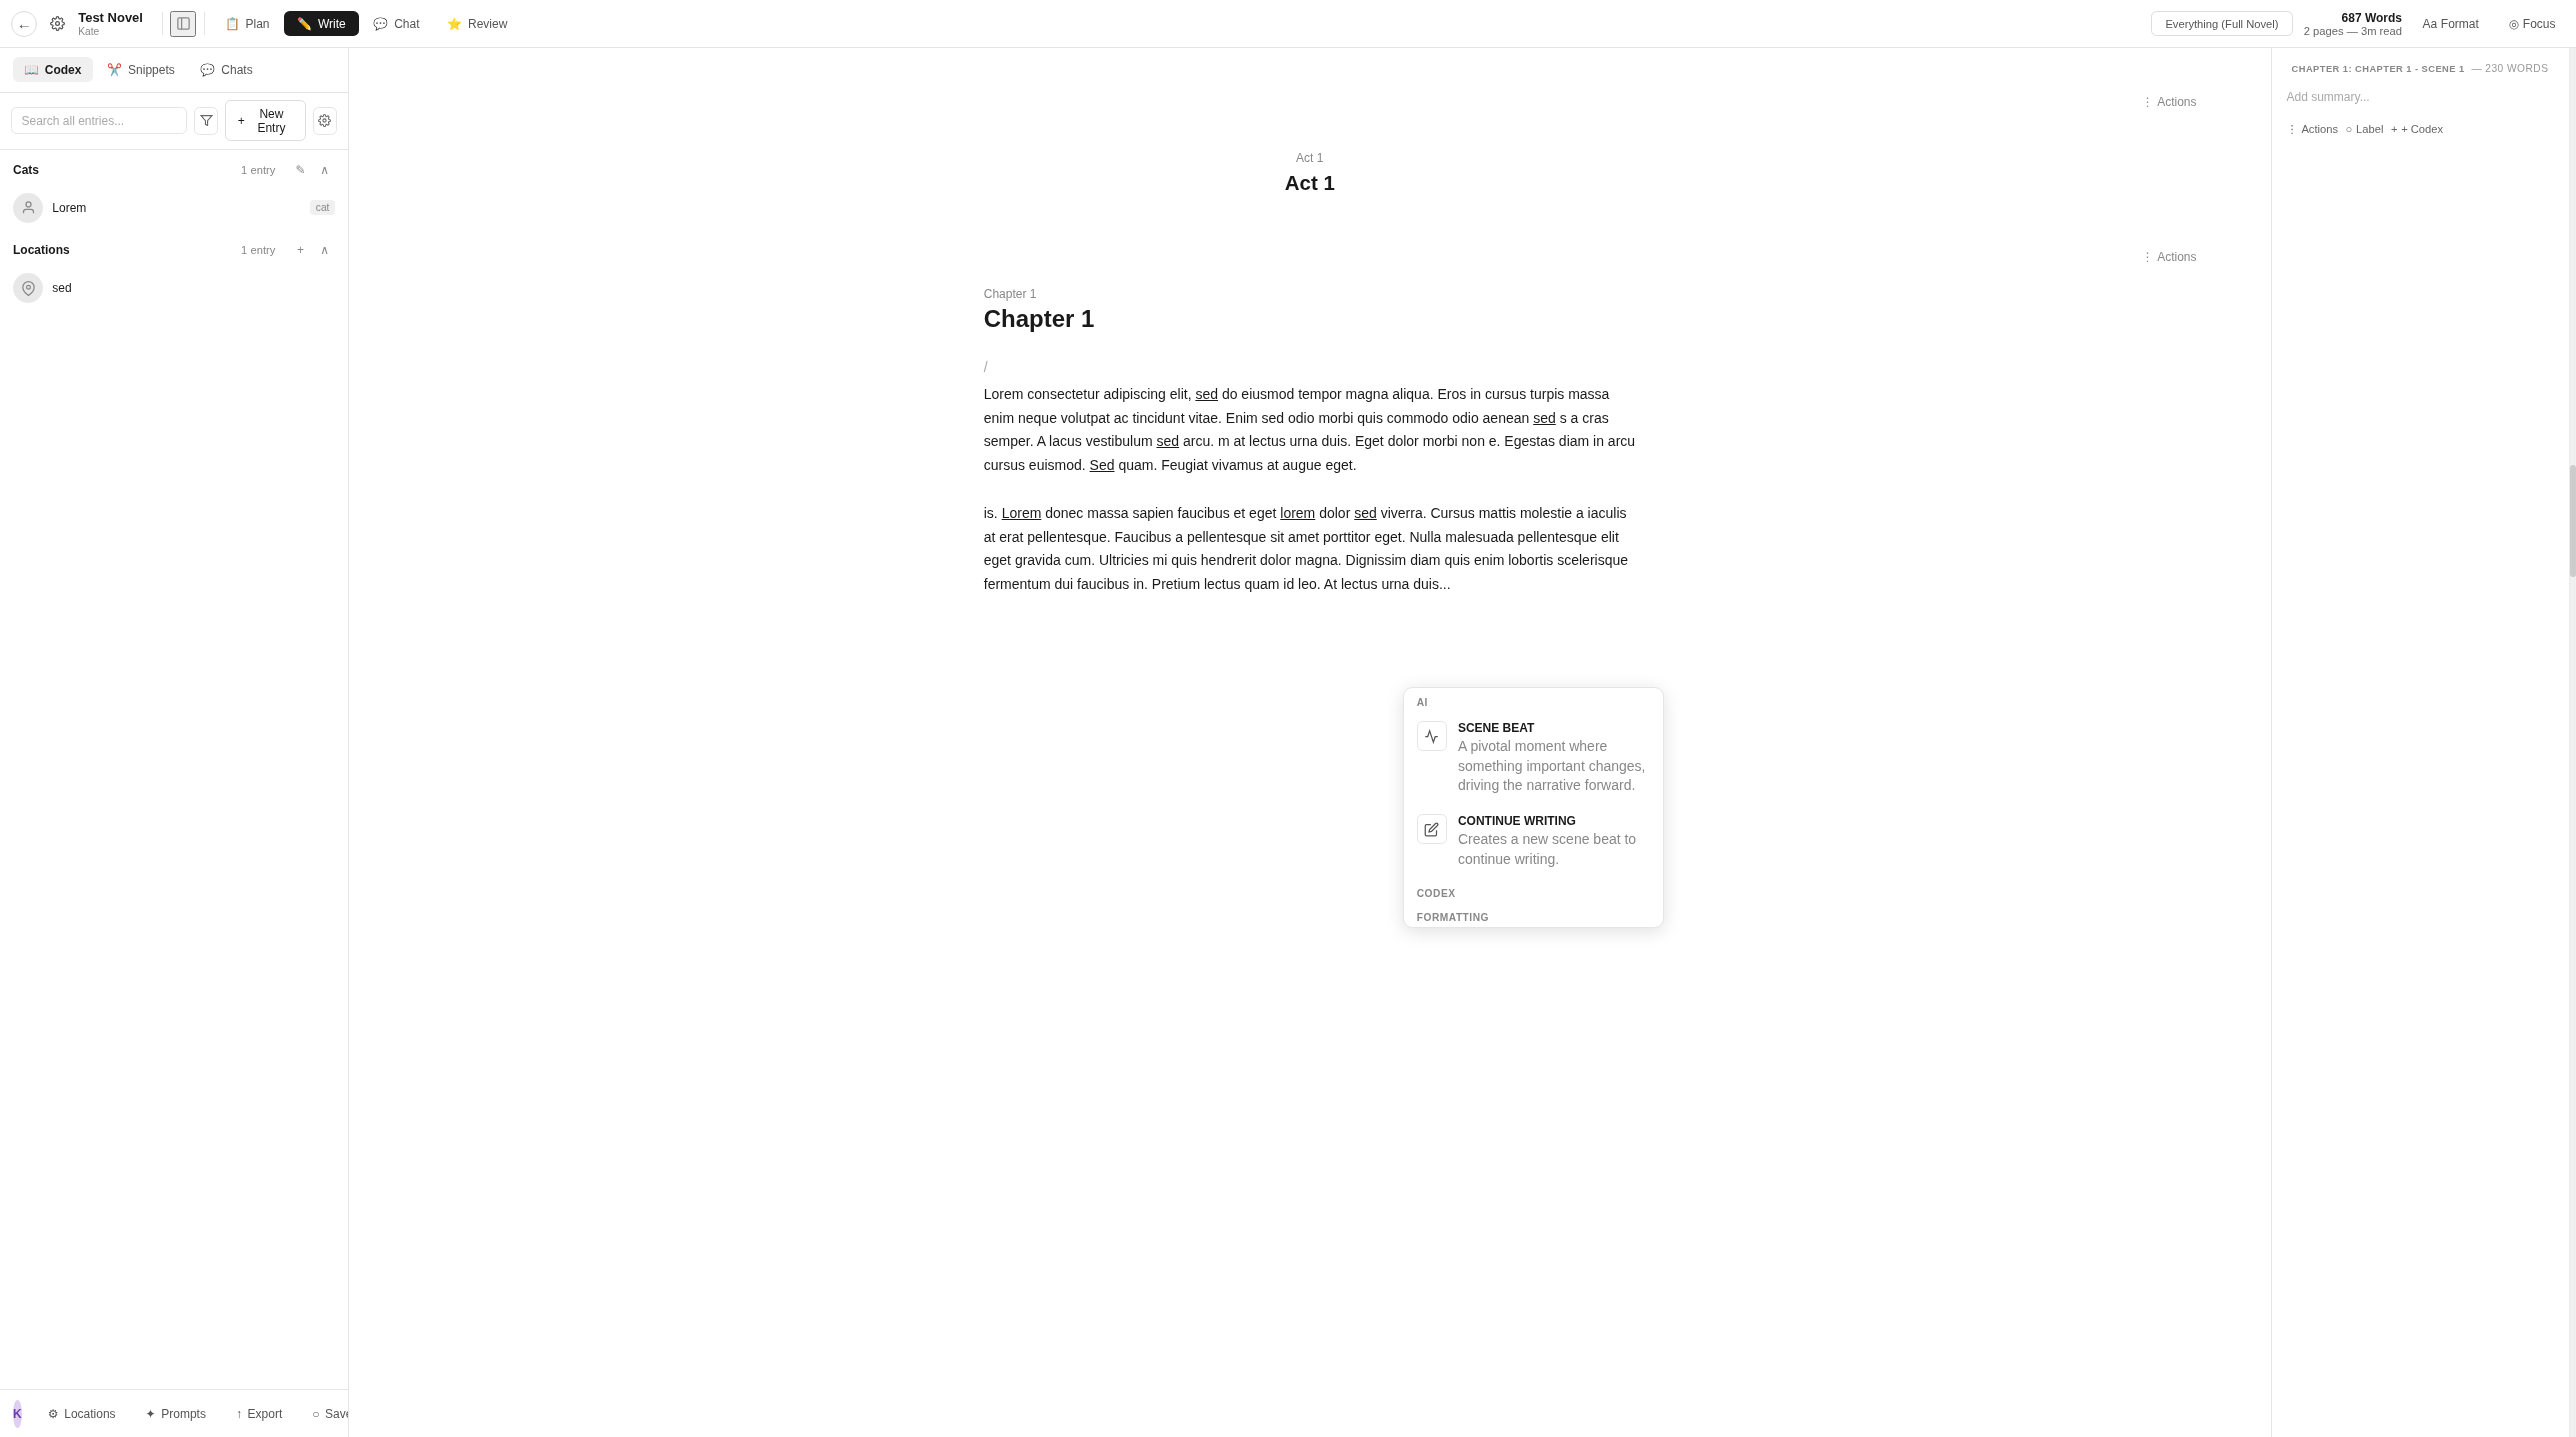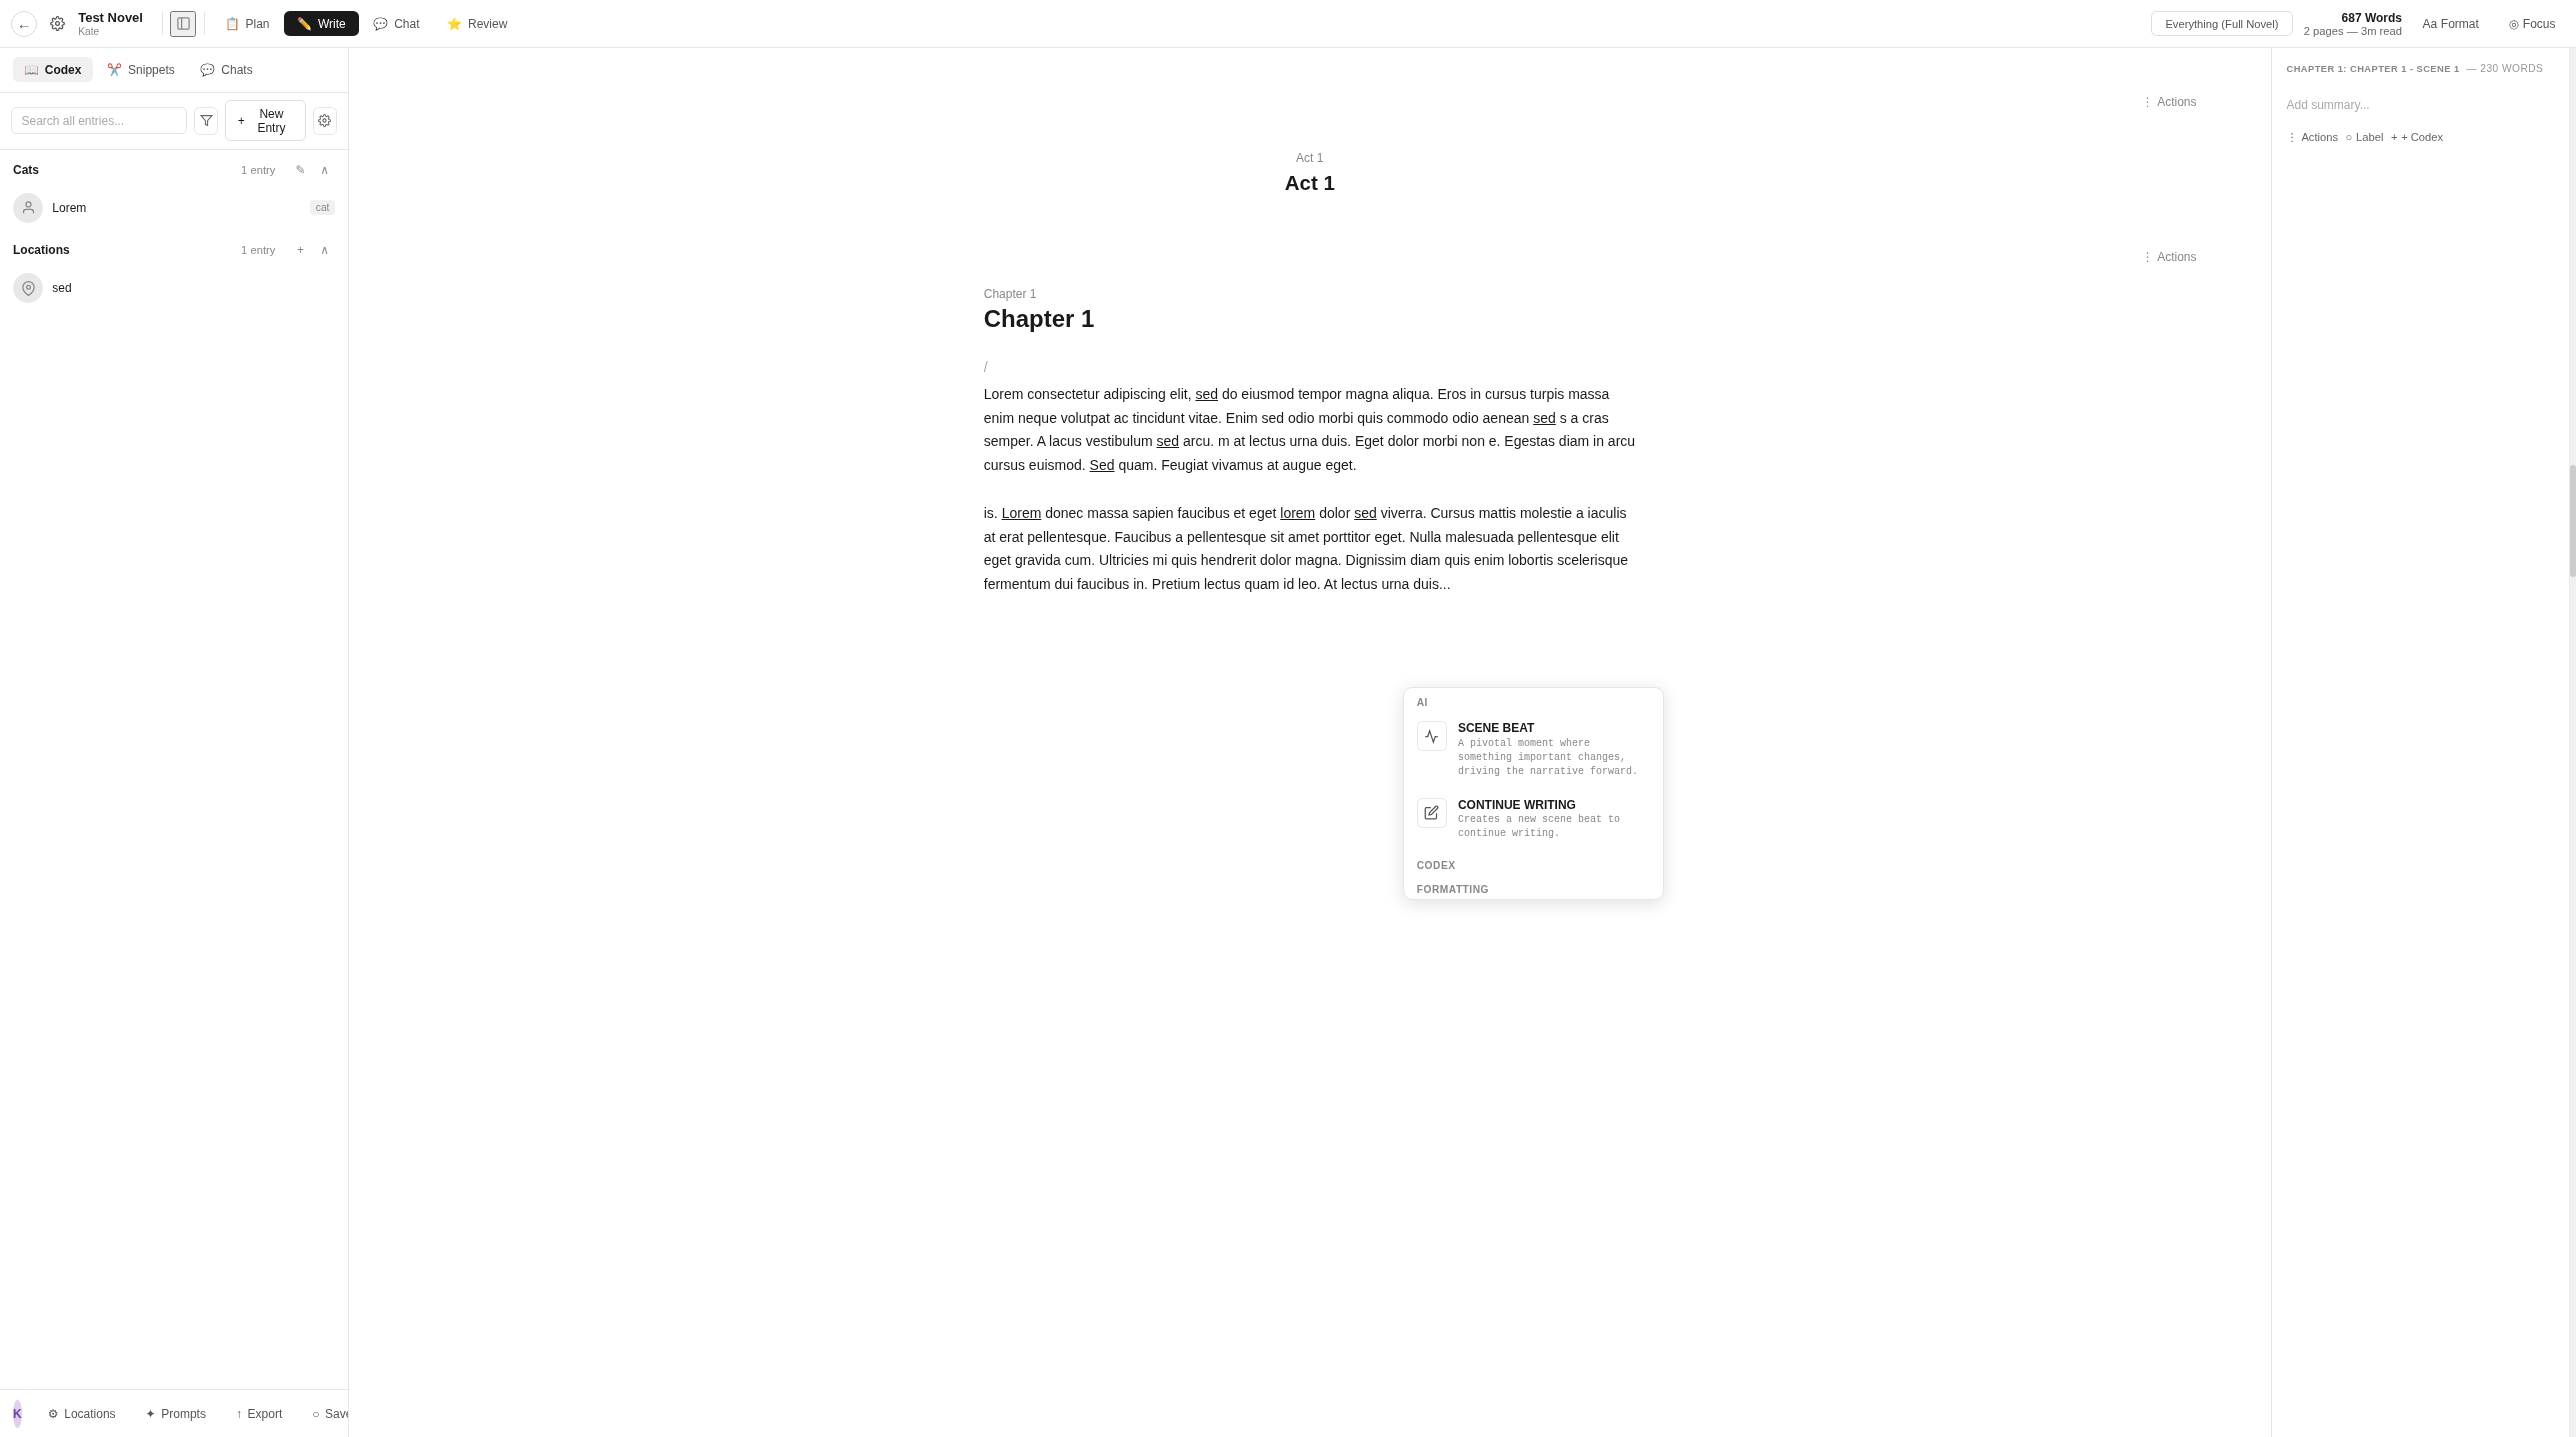--- a/index.html
+++ b/index.html
@@ -86,24 +86,24 @@
       position: absolute; left: 419px; top: 335px; 
       width: 261px; background: #fff; border: 0.9px solid #e5e5e5; 
       border-radius: 9.3px; box-shadow: 0 3.7px 18.6px rgba(0,0,0,0.12);
       z-index: 100; overflow: hidden;
     }
     .popup-section-label { font-size: 10.2px; font-weight: 600; color: #888; padding: 9.3px 13px 3.7px; text-transform: uppercase; letter-spacing: 0.05em; }
     .popup-item { display: flex; align-items: flex-start; gap: 11.2px; padding: 9.3px 13px; cursor: pointer; }
     .popup-item-icon { width: 30px; height: 30px; border-radius: 5.6px; border: 0.9px solid #e5e5e5; display: flex; align-items: center; justify-content: center; flex-shrink: 0; color: #555; font-size: 13px; }
     .popup-item-text { flex: 1; }
     .popup-item-title { font-size: 12px; font-weight: 600; color: #1a1a1a; margin-bottom: 1.9px; }
-    .popup-item-desc { font-size: 10px; color: #888; line-height: 1.4; font-family: Liberation Mono, monospace; }
-
-    
-    .rp-chapter-label { font-size: 9.3px; font-weight: 600; color: #888; text-transform: uppercase; letter-spacing: 0.05em; margin-bottom: 24px; }
+    .popup-item-desc { font-size: 14px; color: #888; line-height: 1.4; }
+
+    
+    .rp-chapter-label { font-size: 9.3px; font-weight: 600; color: #888; text-transform: uppercase; letter-spacing: 0.05em; margin-bottom: 16px; text-align: center; }
     .rp-summary-placeholder { font-size: 12px; color: #aaa; margin-top: 7.5px; }
     .rp-actions-row { display: flex; align-items: center; gap: 7.5px; margin-top: 15px; flex-wrap: wrap; }
     .rp-action-btn { display: flex; align-items: center; gap: 3.7px; border: none; background: none; cursor: pointer; font-size: 11.2px; color: #666; padding: 3.7px 0; }
 
     
     .scrollbar-track { width: 7.5px; background: #f0f0f0; border-left: 0.9px solid #ebebeb; position: relative; }
     .scrollbar-thumb { width: 5.6px; height: 112px; background: #ccc; border-radius: 3.7px; position: absolute; top: 30%; left: 0.9px; }
 
     .content-wrapper { position: relative; max-width: 652px; margin: 0 auto; }
   </style>

